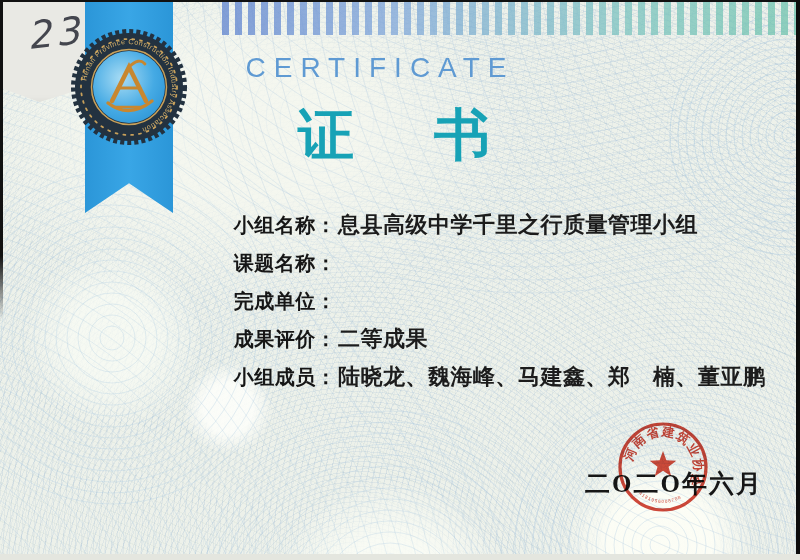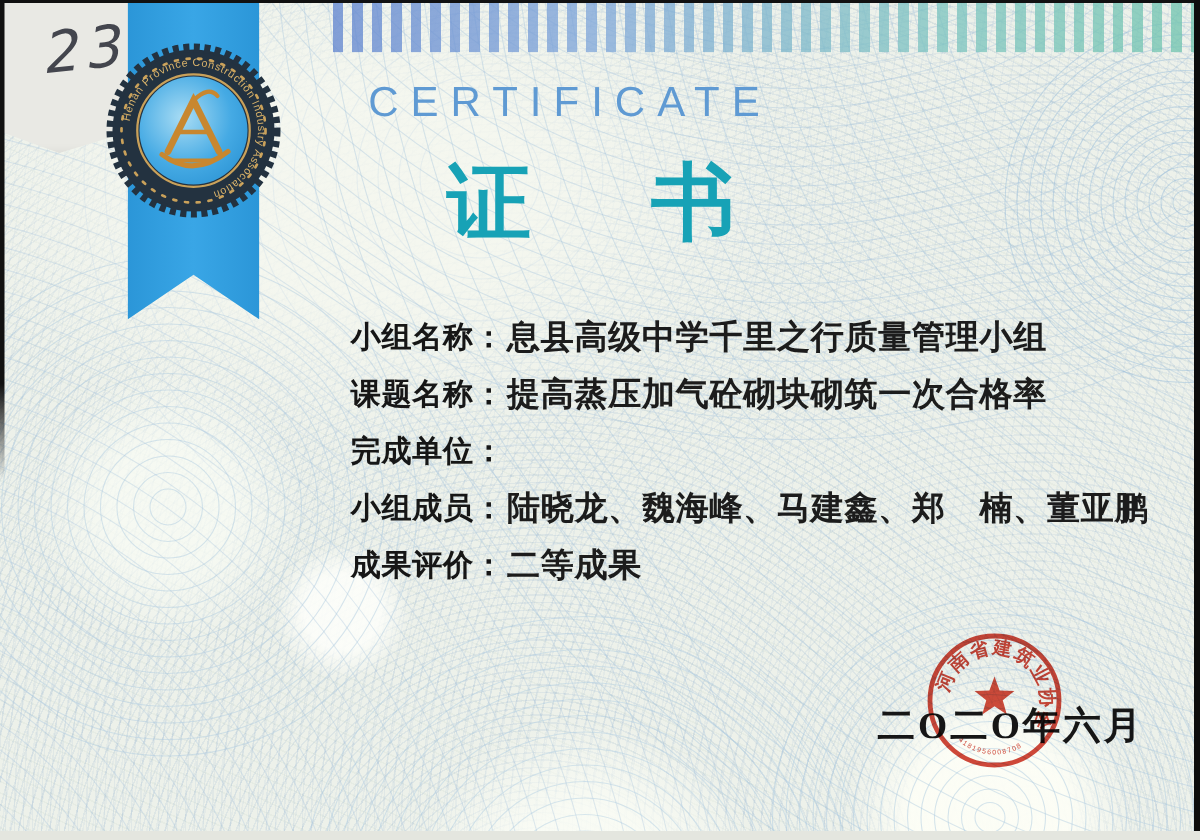--- a/index.html
+++ b/index.html
@@ -294,32 +294,31 @@
   <div class="title-en">CERTIFICATE</div>
   <div class="title-zh">证　书</div>
 
   <div class="fields">
     <div class="row">
       <span class="lbl">小组名称：</span>
       <span class="val">息县高级中学千里之行质量管理小组</span>
     </div>
     <div class="row">
       <span class="lbl">课题名称：</span>
-      <span class="val">提高蒸压加气砼砌块砌筑一次合格率</span>
     </div>
     <div class="row">
       <span class="lbl">完成单位：</span>
+    </div>
+    <div class="row">
+      <span class="lbl">成果评价：</span>
+      <span class="val">二等成果</span>
     </div>
     <div class="row">
       <span class="lbl">小组成员：</span>
       <span class="val">陆晓龙、魏海峰、马建鑫、郑　楠、董亚鹏</span>
-    </div>
-    <div class="row">
-      <span class="lbl">成果评价：</span>
-      <span class="val">二等成果</span>
     </div>
   </div>
 
   <div class="issue-date">二O二O年六月</div>
 
   <svg class="seal" width="100" height="100" viewBox="0 0 100 100">
     <defs>
       <path id="sealTextPath" d="M 19 50 a 31 31 0 1 1 62 0 a 31 31 0 1 1 -62 0" fill="none"></path>
       <path id="sealSerialPath" d="M 14 50 a 36 36 0 0 0 72 0" fill="none"></path>
     </defs>

